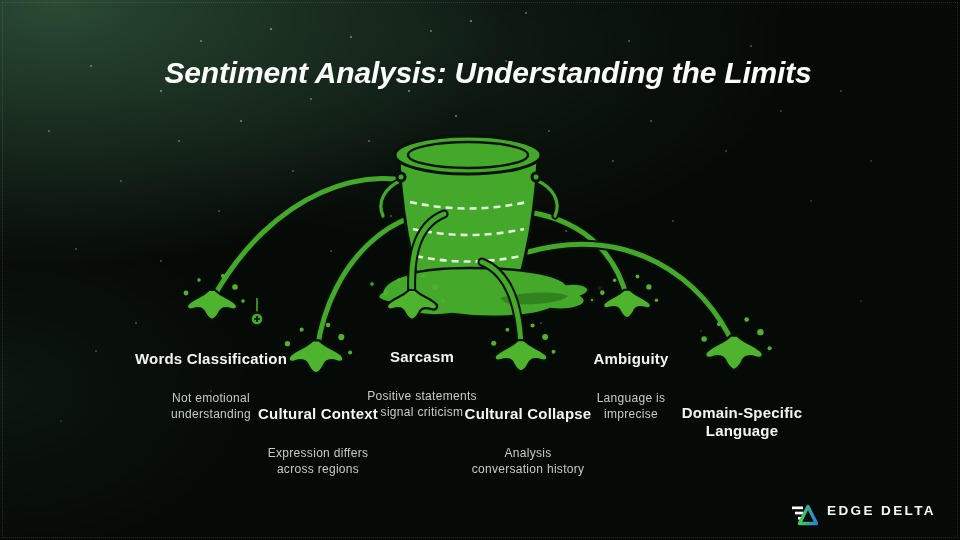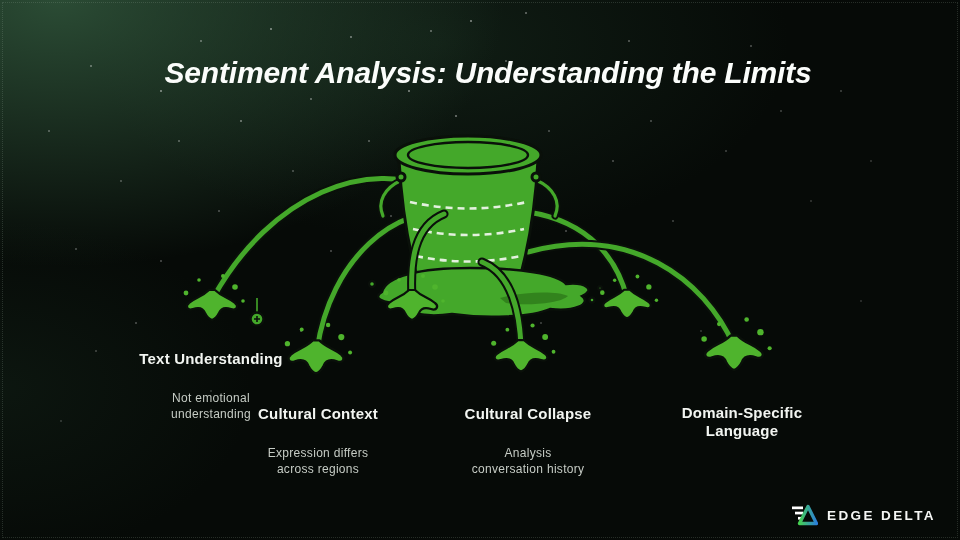--- a/index.html
+++ b/index.html
@@ -57,21 +57,21 @@
   .puddle-shade{fill:#2F7C1B;opacity:.85}
   .drip-line{stroke:#44A82A;stroke-width:1.6}
   .drip-cross{stroke:#0A100A;stroke-width:1.6;fill:none}
 
   
   .limit{position:absolute;text-align:center;white-space:pre-line;width:170px;}
   .limit-heading{font-size:15px;font-weight:700;color:#F2F5F1;line-height:18px;margin-bottom:5px;letter-spacing:.2px}
   .limit-desc{font-size:12px;color:#C6CCC5;line-height:15.5px;letter-spacing:.3px}
 
   
-  .logo{position:absolute;right:24px;top:503px;display:flex;align-items:center;gap:9px}
+  .logo{position:absolute;right:24px;top:503px;display:flex;gap:9px}
   .logo-text{font-size:13.5px;font-weight:700;letter-spacing:2.4px;color:#F4F6F4}
 </style>
 </head>
 <body>
 
 <div class="slide">
   <div class="stars"></div>
   <div class="frame"></div>
 
   <h1 class="title">Sentiment Analysis: Understanding the Limits</h1>
@@ -147,41 +147,47 @@
     </g>
 
     <g>
       <line class="drip-line" x1="257" y1="298" x2="257" y2="312"></line>
       <circle class="green-fill thin" cx="257" cy="319" r="6.5"></circle>
       <path class="drip-cross" d="M254,319 h6 M257,316 v6"></path>
     </g>
   </svg>
 
   <div class="limit" style="left:126px;top:332px">
-    <div class="limit-heading">Text Understanding</div>
+    <div class="limit-heading">Words Classification</div>
     <div class="limit-desc">Not emotional
 understanding</div>
   </div>
 
   <div class="limit" style="left:233px;top:387px">
     <div class="limit-heading">Cultural Context</div>
     <div class="limit-desc">Expression differs
 across regions</div>
   </div>
 
   <div class="limit" style="left:337px;top:330px">
+    <div class="limit-heading">Sarcasm</div>
+    <div class="limit-desc">Positive statements
+signal criticism</div>
   </div>
 
   <div class="limit" style="left:443px;top:387px">
     <div class="limit-heading">Cultural Collapse</div>
     <div class="limit-desc">Analysis
 conversation history</div>
   </div>
 
   <div class="limit" style="left:546px;top:332px">
+    <div class="limit-heading">Ambiguity</div>
+    <div class="limit-desc">Language is
+imprecise</div>
   </div>
 
   <div class="limit" style="left:657px;top:386px">
     <div class="limit-heading">Domain-Specific
 Language</div>
   </div>
 
   <div class="logo">
     <svg width="27" height="24" viewBox="0 0 27 24" aria-hidden="true">
       <rect x="1" y="3.5" width="11" height="2.7" fill="#FFFFFF"></rect>

